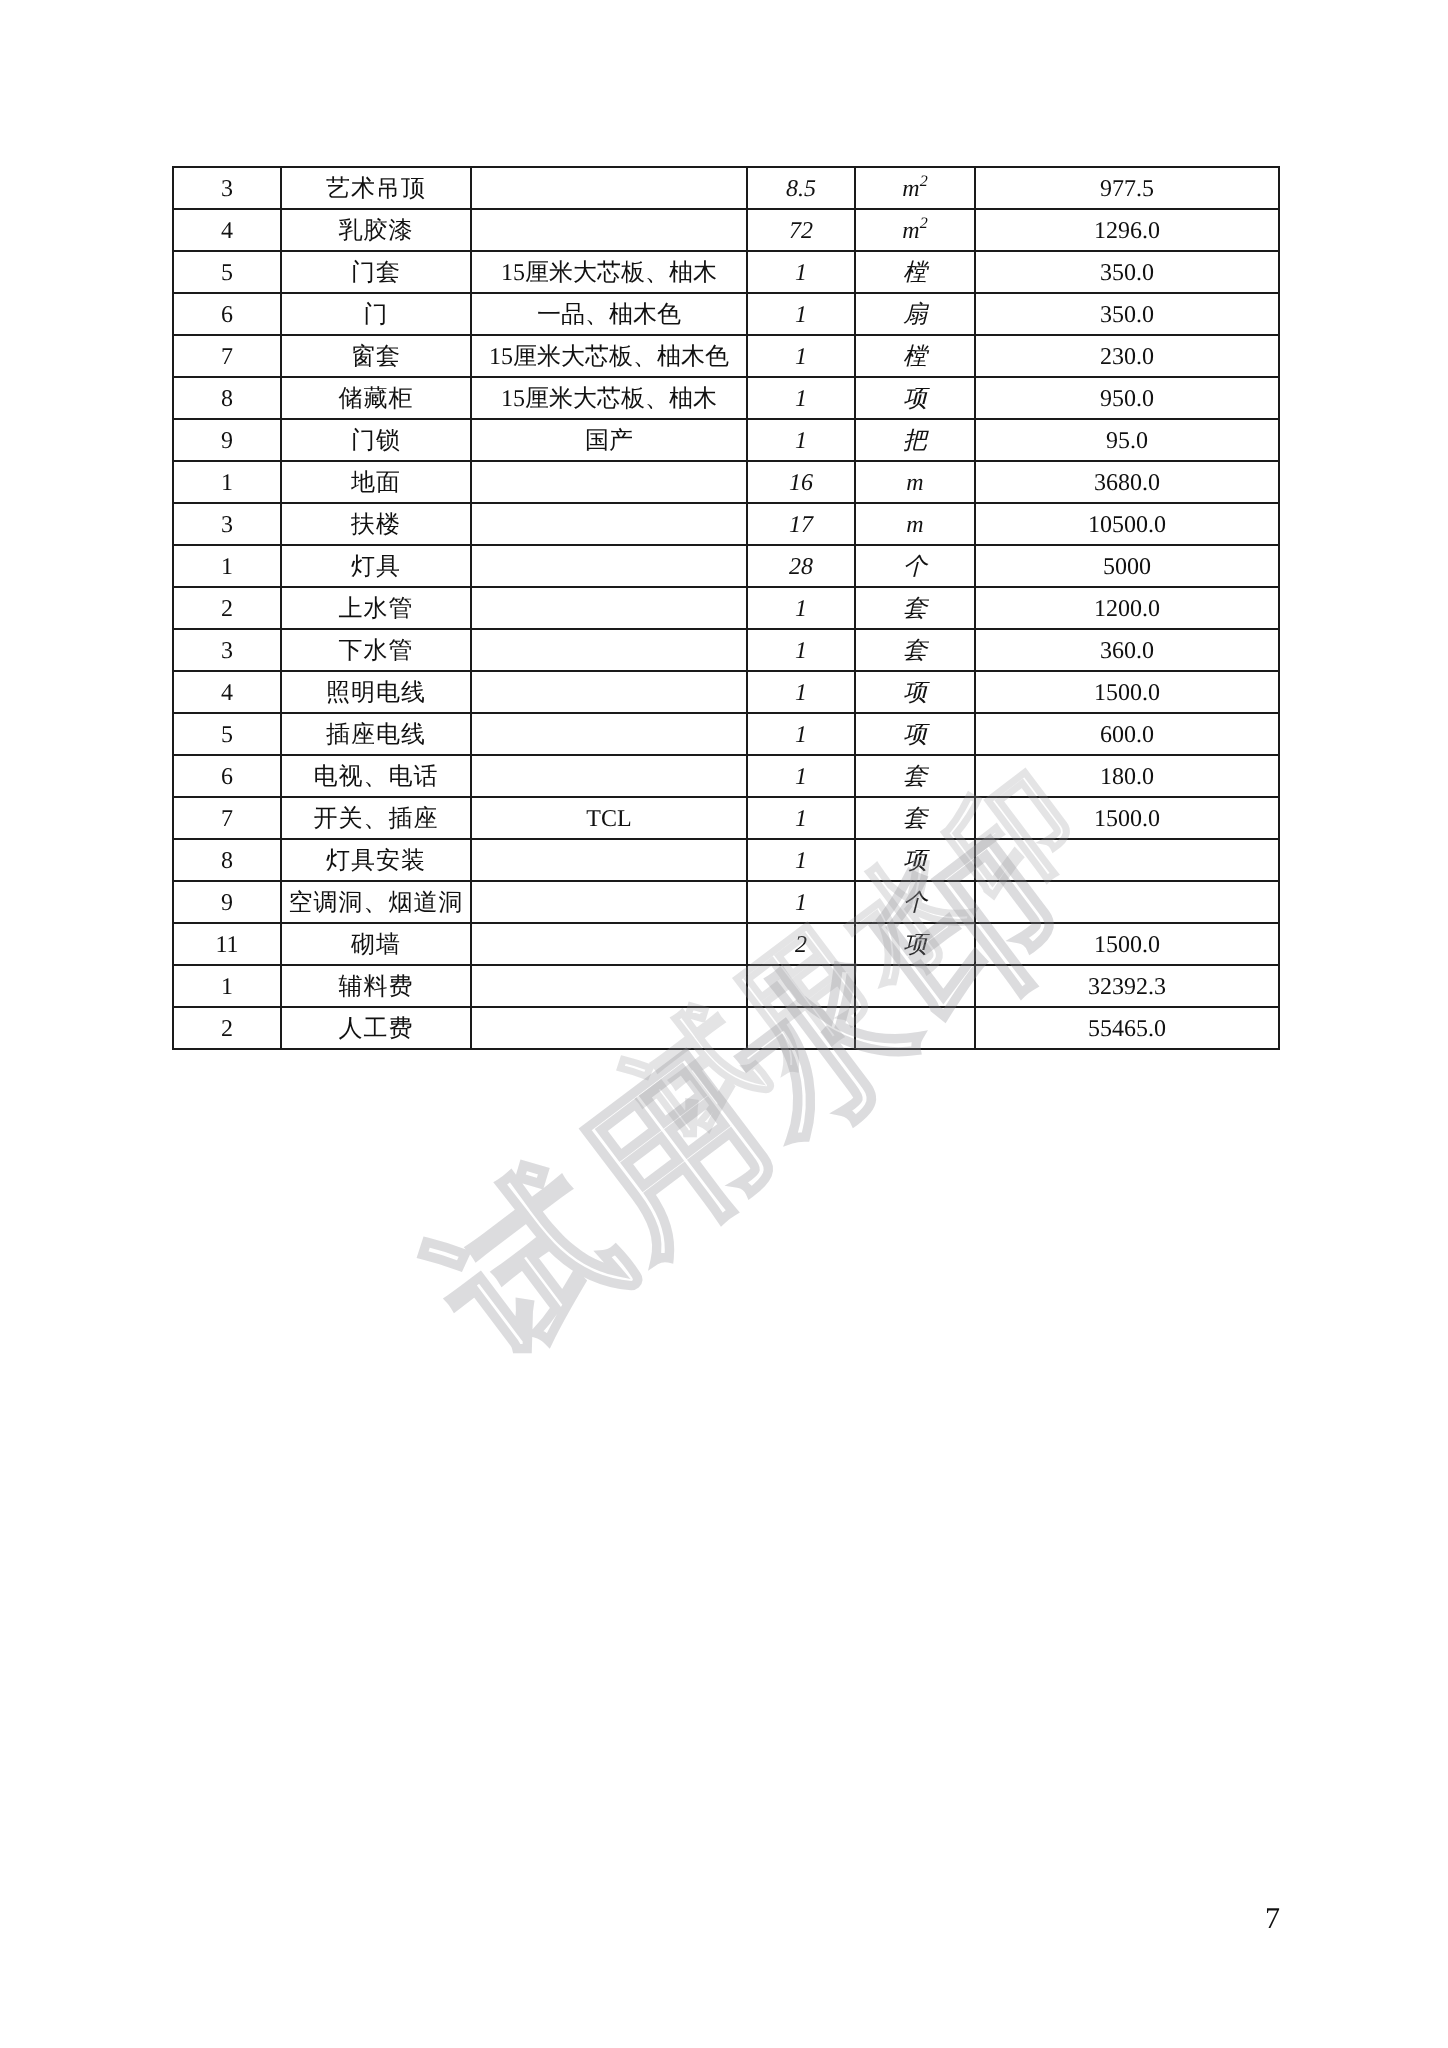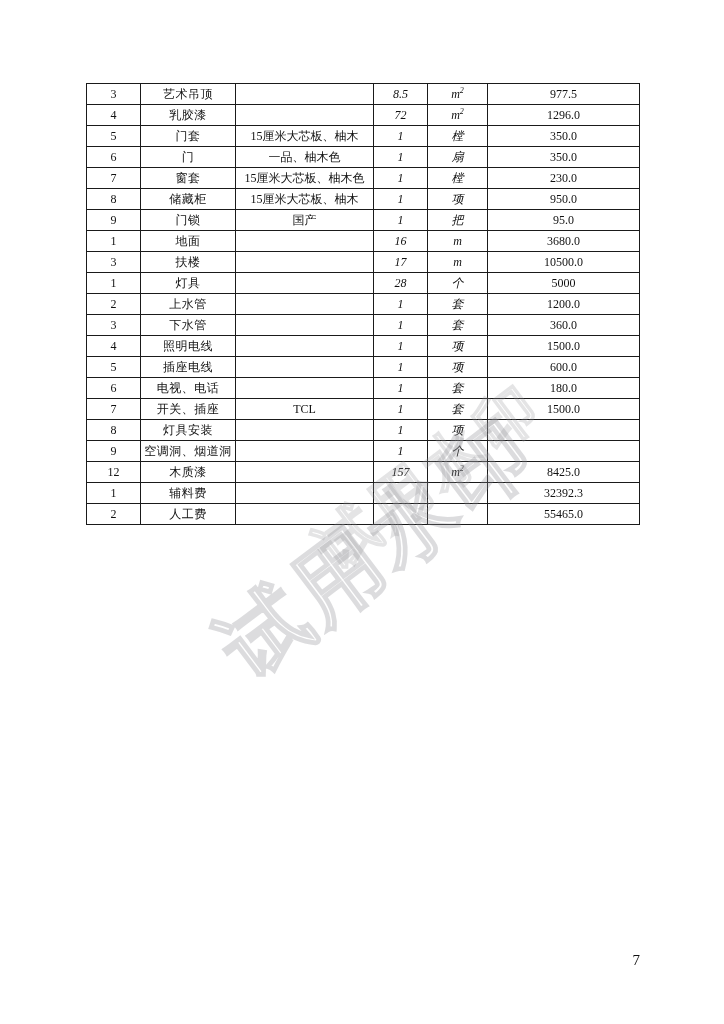--- a/index.html
+++ b/index.html
@@ -304,26 +304,26 @@
           </tr>
           <tr>
             <td class="num-cell">9</td>
             <td class="item-cell">空调洞、烟道洞</td>
             <td class="spec-cell"></td>
             <td class="qty-cell">1</td>
             <td class="unit-cell">个</td>
             <td class="amt-cell"></td>
           </tr>
           <tr>
-            <td class="num-cell">12</td>
-            <td class="item-cell">木质漆</td>
-            <td class="spec-cell"></td>
-            <td class="qty-cell">157</td>
-            <td class="unit-cell">m<span class="sup">2</span></td>
-            <td class="amt-cell">8425.0</td>
+            <td class="num-cell">11</td>
+            <td class="item-cell">砌墙</td>
+            <td class="spec-cell"></td>
+            <td class="qty-cell">2</td>
+            <td class="unit-cell">项</td>
+            <td class="amt-cell">1500.0</td>
           </tr>
           <tr>
             <td class="num-cell">1</td>
             <td class="item-cell">辅料费</td>
             <td class="spec-cell"></td>
             <td class="qty-cell"></td>
             <td class="unit-cell"></td>
             <td class="amt-cell">32392.3</td>
           </tr>
           <tr>

